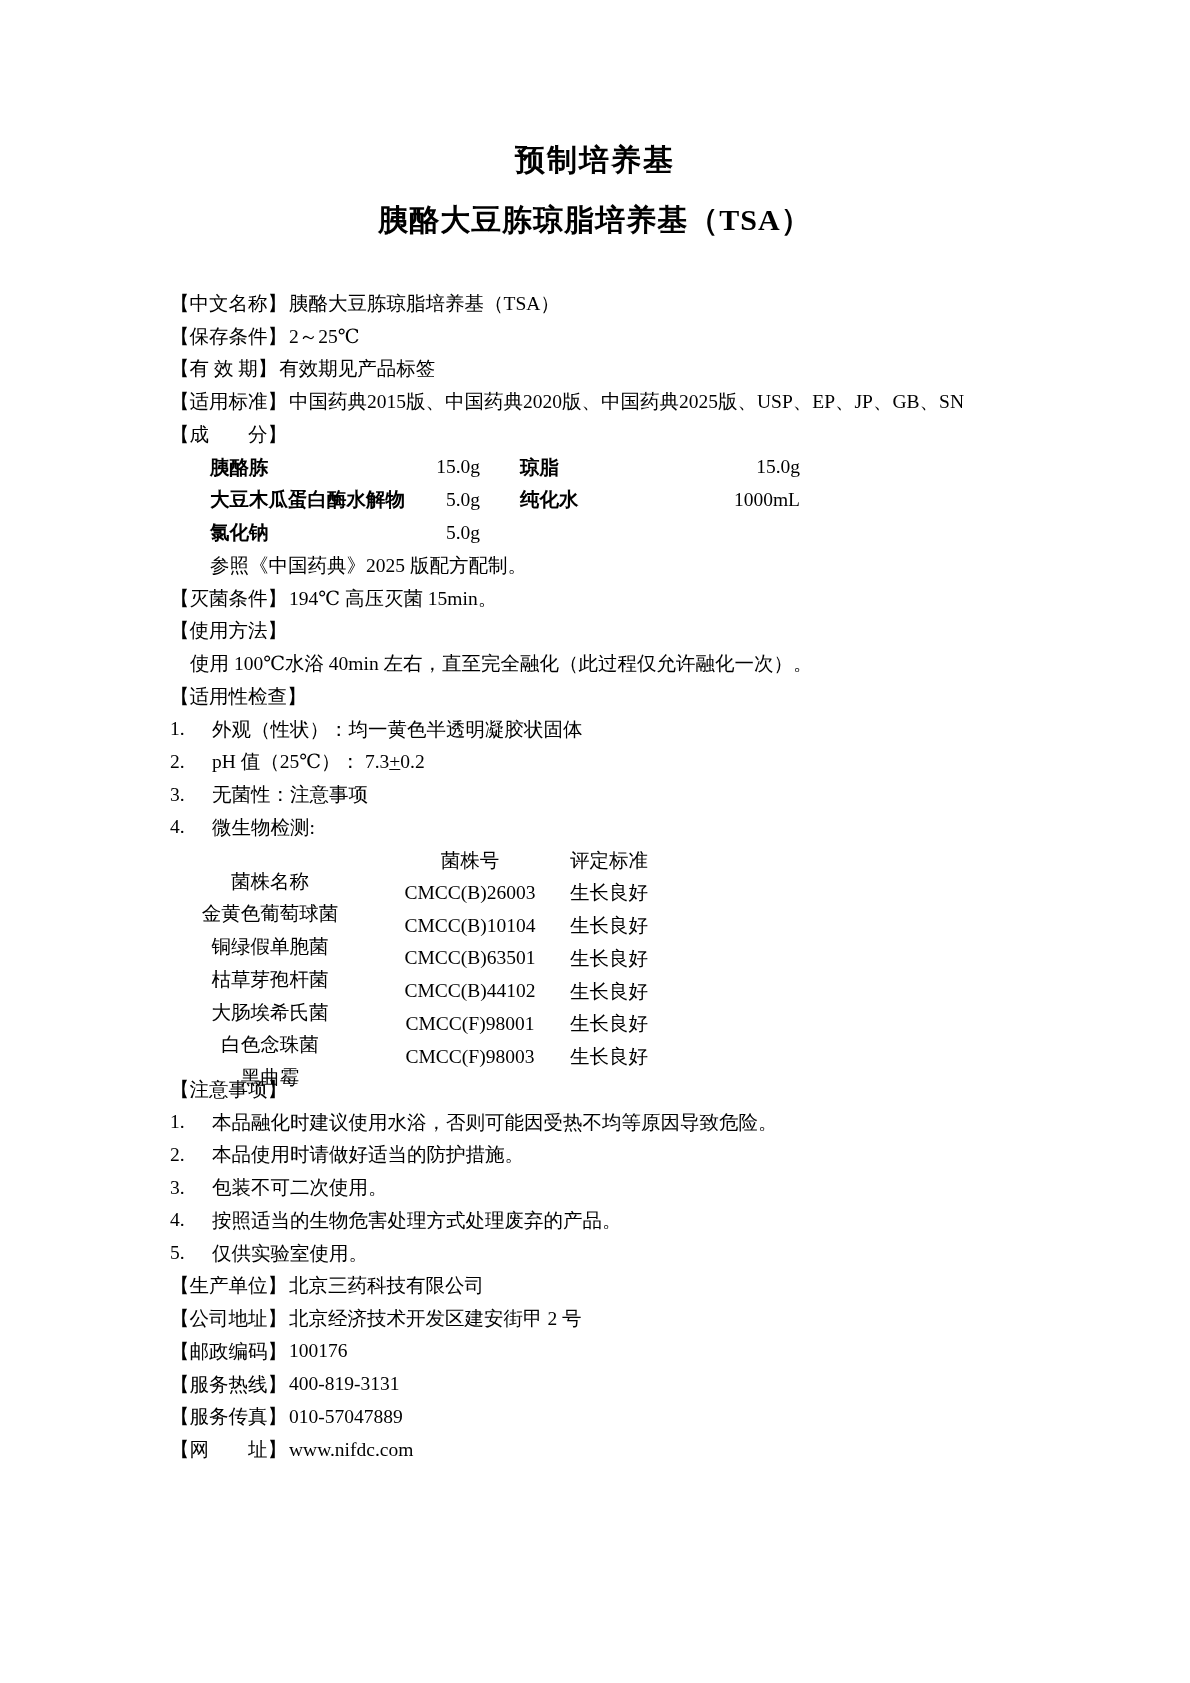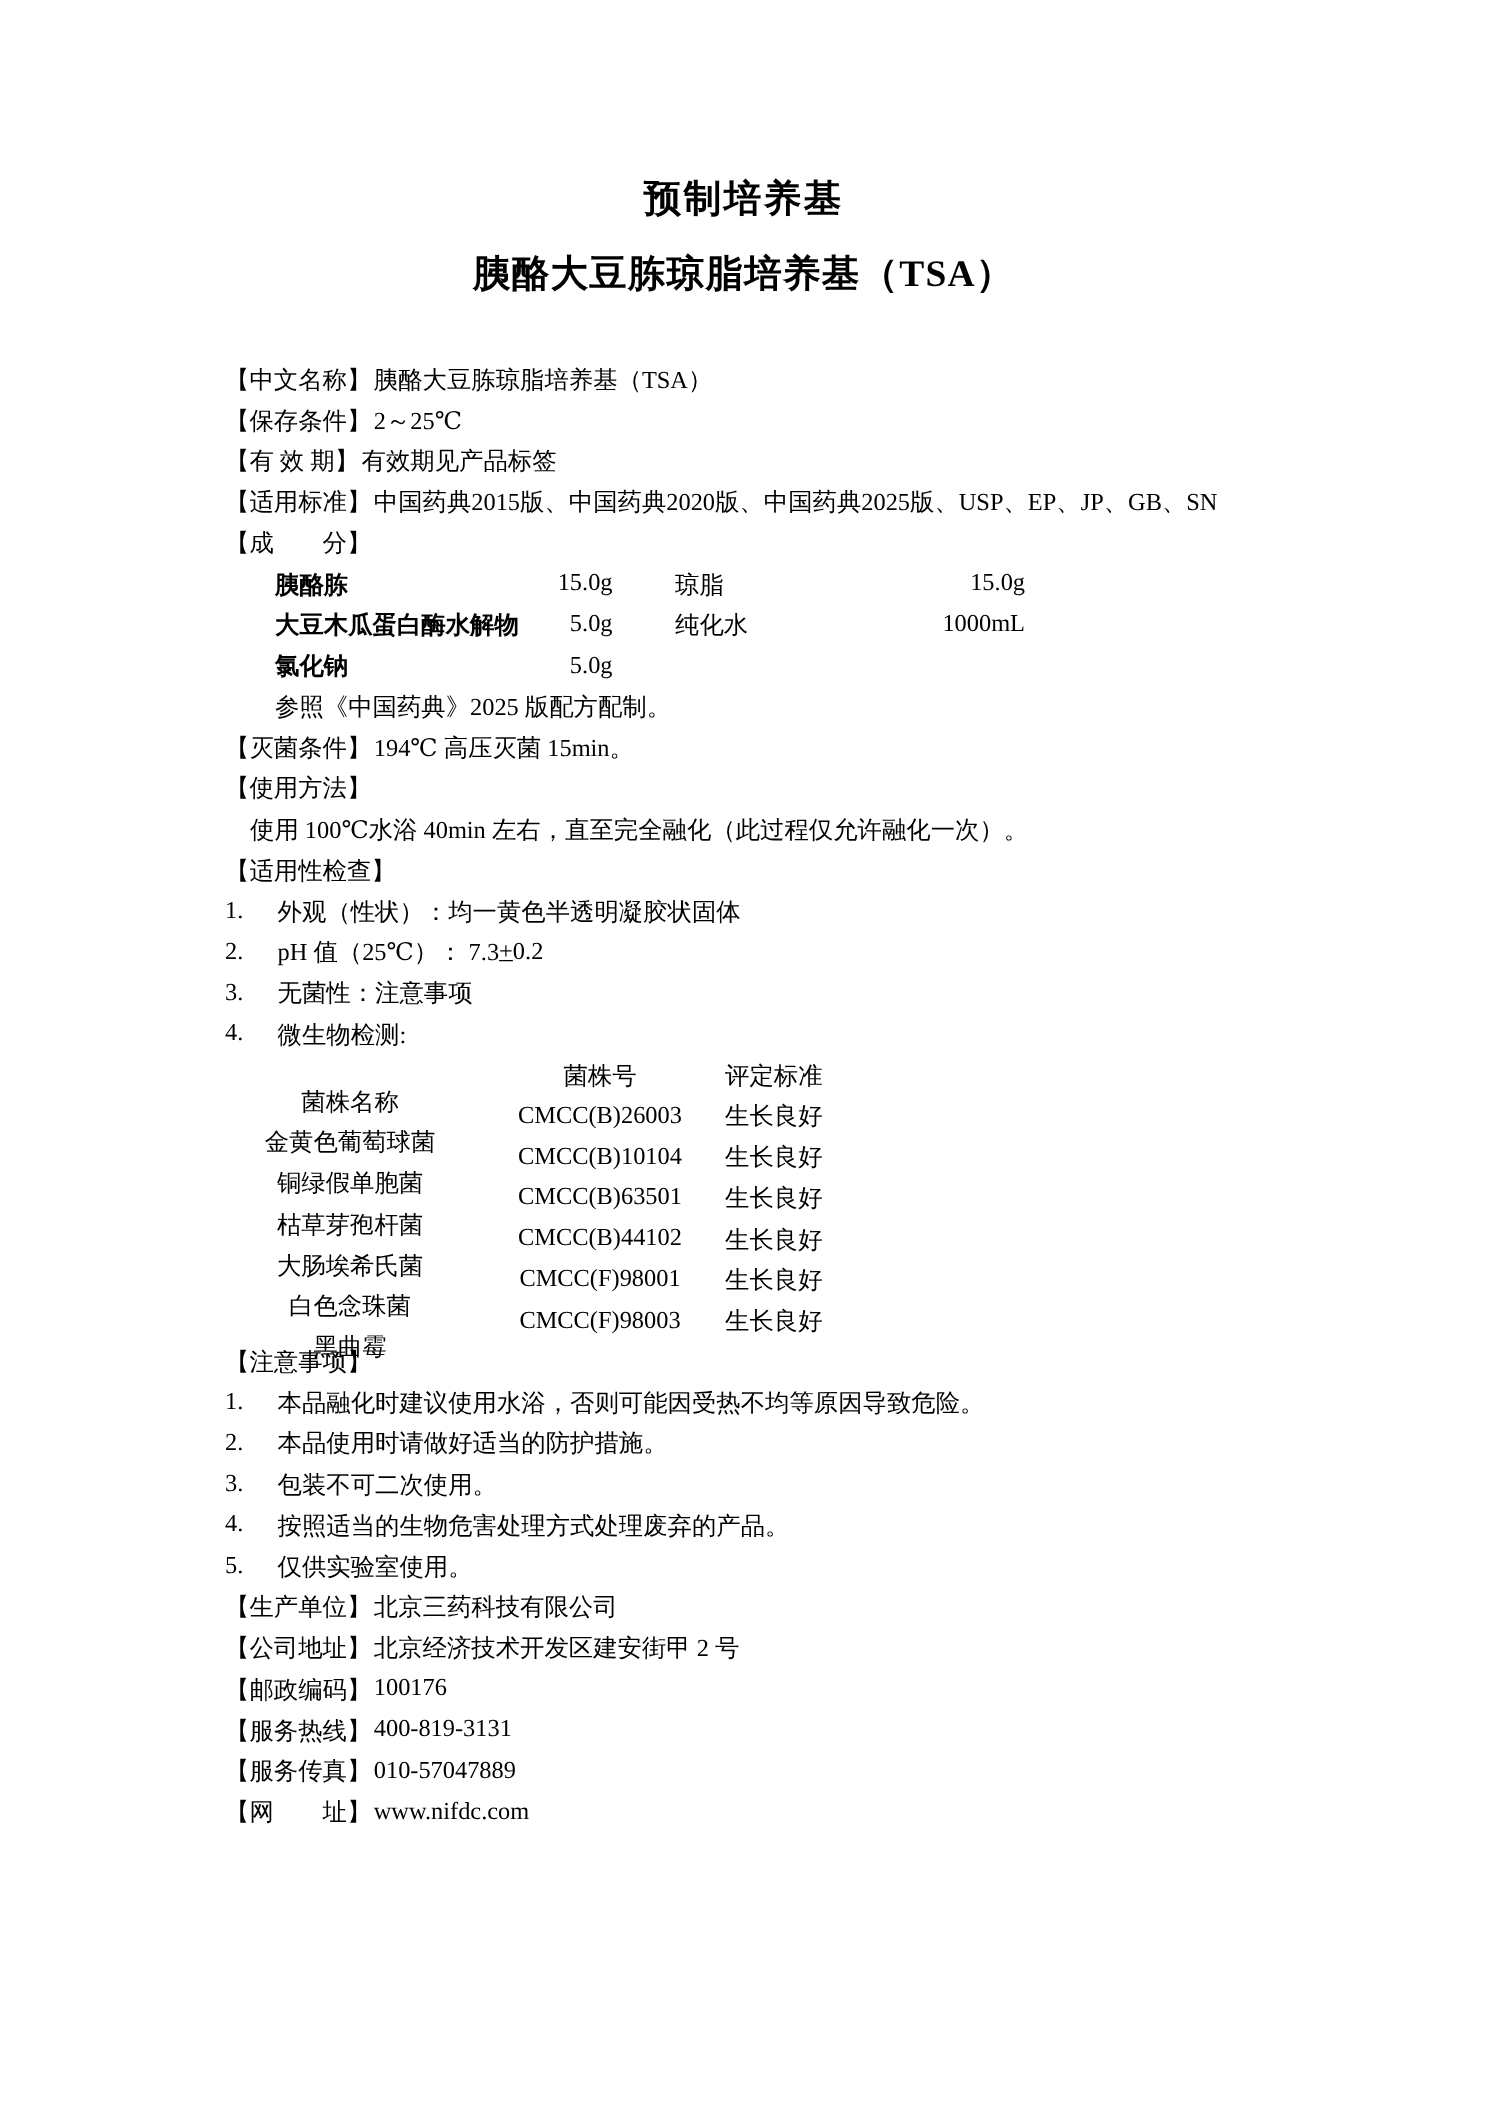--- a/index.html
+++ b/index.html
@@ -3,30 +3,30 @@
 <meta charset="utf-8">
 <style>
   html,body{margin:0;padding:0;}
   body{width:1190px;height:1683px;background:#ffffff;position:relative;
        font-family:"Liberation Serif","DejaVu Serif",serif;color:#000;}
   .doc{position:absolute;inset:0;}
   .title{position:absolute;top:142px;left:0;right:0;text-align:center;
          font-size:30px;font-weight:700;line-height:36px;letter-spacing:2px;}
   .subtitle{position:absolute;top:202px;left:0;right:0;text-align:center;
             font-size:30px;font-weight:700;line-height:36px;letter-spacing:1px;}
-  .content{position:absolute;top:287px;left:180px;width:870px;}
+  .content{position:absolute;top:287px;left:170px;width:870px;}
   .line{height:32.75px;display:flex;align-items:center;font-size:19.5px;white-space:pre;}
   .lbl{flex:0 0 auto;}
   .val{flex:0 0 auto;margin-left:2px;}
   .ind40{padding-left:40px;}
   .ind20{padding-left:20px;}
   .num{flex:0 0 42px;}
   .ingn1{flex:0 0 210px;font-weight:bold;}
   .ingq1{flex:0 0 60px;text-align:right;display:inline-block;}
-  .ingn2{flex:0 0 200px;margin-left:50px;}
+  .ingn2{flex:0 0 200px;margin-left:40px;font-weight:bold;}
   .ingq2{flex:0 0 80px;text-align:right;display:inline-block;}
   .tc1{flex:0 0 200px;text-align:center;margin-top:42px;}
   .tc2{flex:0 0 200px;text-align:center;}
   .tc3{flex:0 0 120px;}
   .u{text-decoration:underline;}
 </style>
 </head>
 <body>
 
 <div class="doc">

